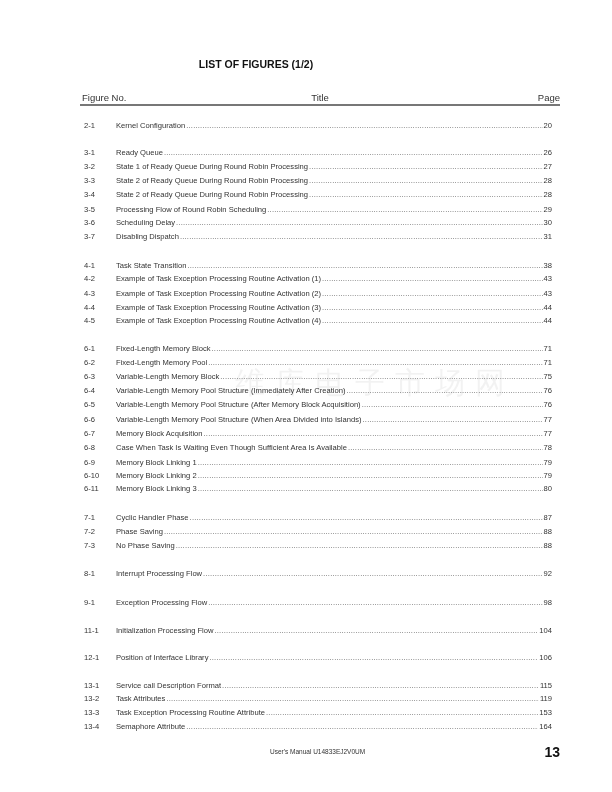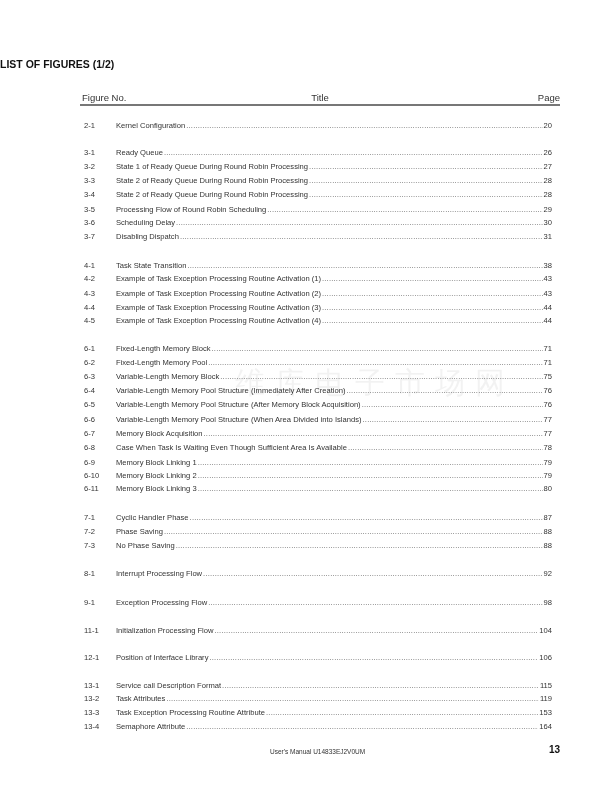--- a/index.html
+++ b/index.html
@@ -2,21 +2,21 @@
 <html><head>
   <meta charset="utf-8">
   <style>
     html, body { margin: 0; padding: 0; background: #ffffff; }
     body {
       width: 612px; height: 792px; position: relative; overflow: hidden;
       font-family: "Liberation Sans", sans-serif; color: #222;
     }
     .title {
       position: absolute; left: 0; width: 512px; top: 58px;
-      font-weight: bold; font-size: 10.5px; color: #111;
+      text-align: center; font-weight: bold; font-size: 10.5px; color: #111;
     }
     .hdr { position: absolute; top: 92px; font-size: 9.5px; color: #333; }
     .hdr-fig { left: 82px; }
     .hdr-title { left: 0; width: 640px; text-align: center; }
     .hdr-page { right: 52px; }
     .hdr-rule {
       position: absolute; left: 80px; width: 480px; top: 104px;
       height: 2px; background: #777;
     }
     .list { position: absolute; left: 0; top: 0; width: 548px; height: 792px; }
@@ -32,21 +32,21 @@
       color: #555; letter-spacing: 0.2px;
     }
     .dots::after {
       content: "................................................................................................................................................................................................................................................................";
     }
     .pg { flex: 0 0 auto; text-align: right; }
     .footer-manual {
       position: absolute; top: 748px; left: 270px; font-size: 6.5px; color: #333;
     }
     .footer-page {
-      position: absolute; top: 744px; right: 52px; font-size: 10px; font-weight: bold; color: #111;
+      position: absolute; top: 744px; right: 52px; font-size: 14px; font-weight: bold; color: #111;
     }
     .watermark {
       position: absolute; left: 235px; top: 363px; font-size: 30px;
       color: rgba(0,0,0,0.05); letter-spacing: 10px; pointer-events: none;
       font-family: "DejaVu Sans", sans-serif;
     }
   </style>
 </head>
 <body>
 

